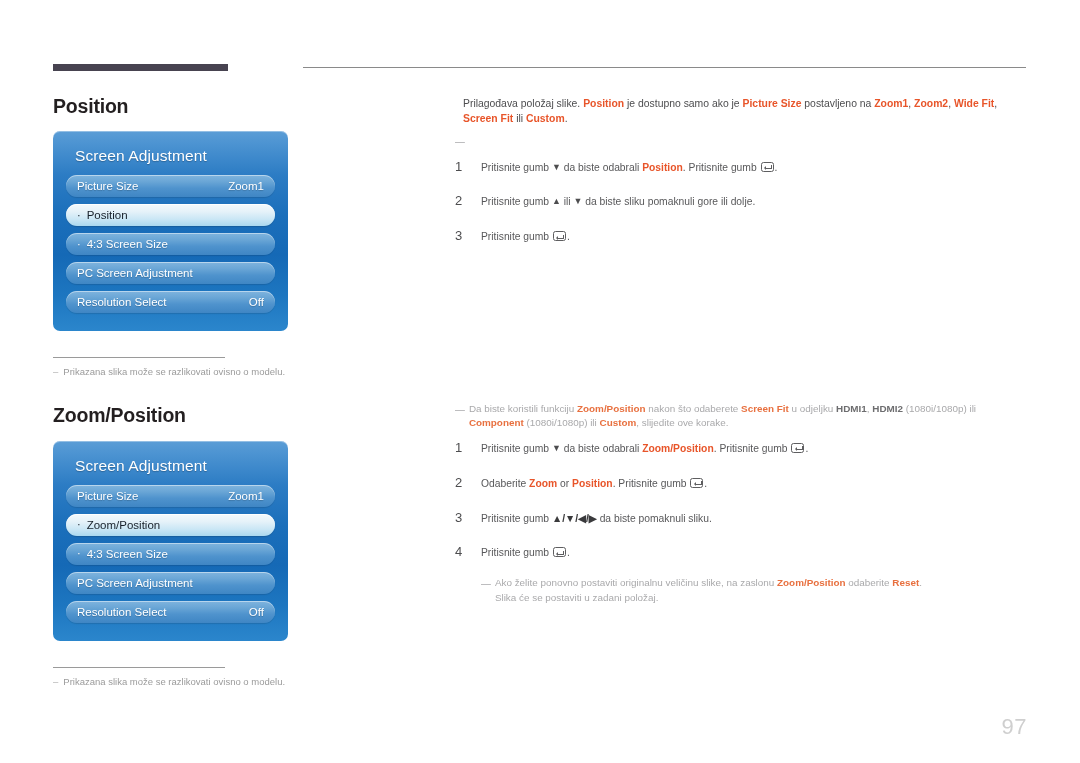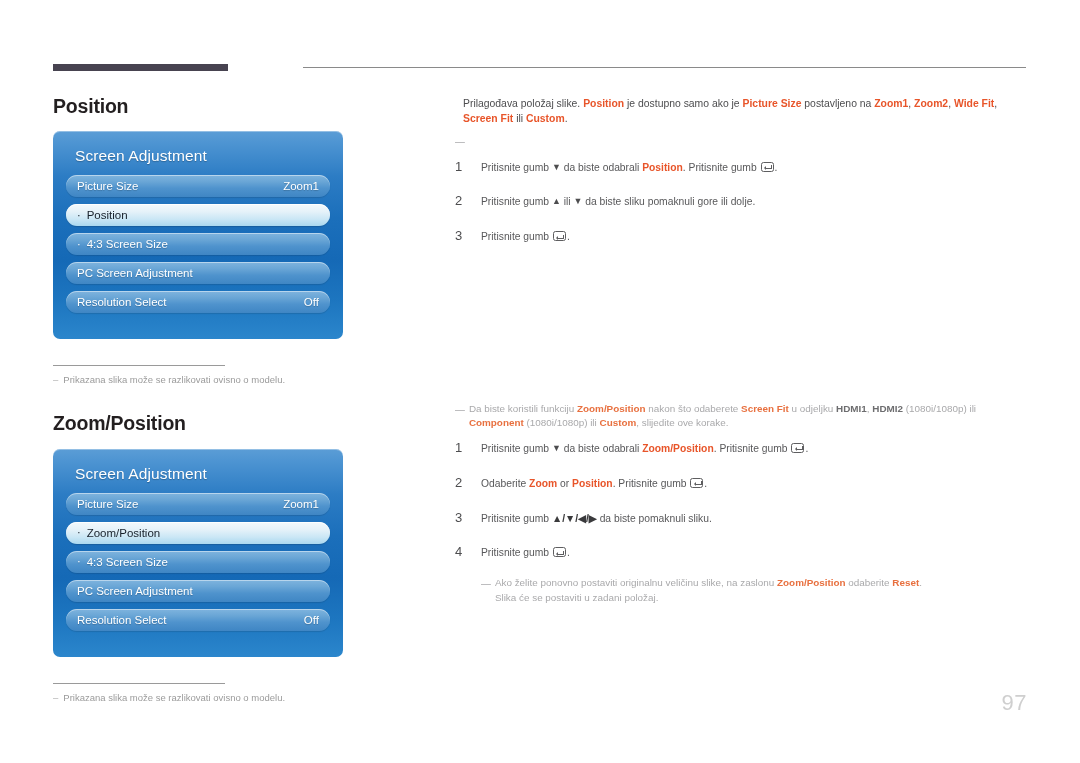--- a/index.html
+++ b/index.html
@@ -48,21 +48,21 @@
     font-size: 19.5px;
     font-weight: bold;
     color: #231f20;
     letter-spacing: -0.2px;
     margin: 0 0 14px 0;
     line-height: 1.1;
   }
 
   
   .osd-panel {
-    width: 290px;
+    width: 235px;
     border-radius: 7px;
     padding: 14px 13px 18px 13px;
     background:
       linear-gradient(to bottom,
         #5b9dd6 0%,
         #4d94d2 6%,
         #2c7cc4 22%,
         #1b6fbb 42%,
         #1569b6 62%,
         #1d76c0 82%,
@@ -90,21 +90,21 @@
     color: #ffffff;
     background: linear-gradient(to bottom,
       #7fb4de 0%,
       #6aa6d6 30%,
       #4f93cd 60%,
       #3f86c4 100%);
     box-shadow: inset 0 1px 0 rgba(255,255,255,0.45),
                 0 1px 1px rgba(0,0,0,0.12);
     text-shadow: 0 1px 1px rgba(0,0,0,0.22);
   }
-  .osd-row:last-child { margin-bottom: 8px; }
+  .osd-row:last-child { margin-bottom: 0; }
   .osd-row.selected {
     background: linear-gradient(to bottom,
       #f3f9fc 0%,
       #e5f2f9 35%,
       #c9e6f5 70%,
       #aad8ef 100%);
     color: #17202a;
     text-shadow: none;
     box-shadow: inset 0 1px 0 rgba(255,255,255,0.9),
                 0 1px 1px rgba(0,0,0,0.15);
@@ -235,21 +235,21 @@
     line-height: 1.5;
     margin-left: 26px;
     margin-top: -4px;
   }
   .reset-note b.hl { color: #e8703f; }
 
   
   .page-number {
     position: absolute;
     right: 53px;
-    bottom: 47px;
+    bottom: 23px;
     font-size: 22px;
     color: #cfcfcf;
     letter-spacing: 0.5px;
   }
 </style>
 </head>
 <body>
 
 <div class="header-rules">
   <div class="rule-thick"></div>

